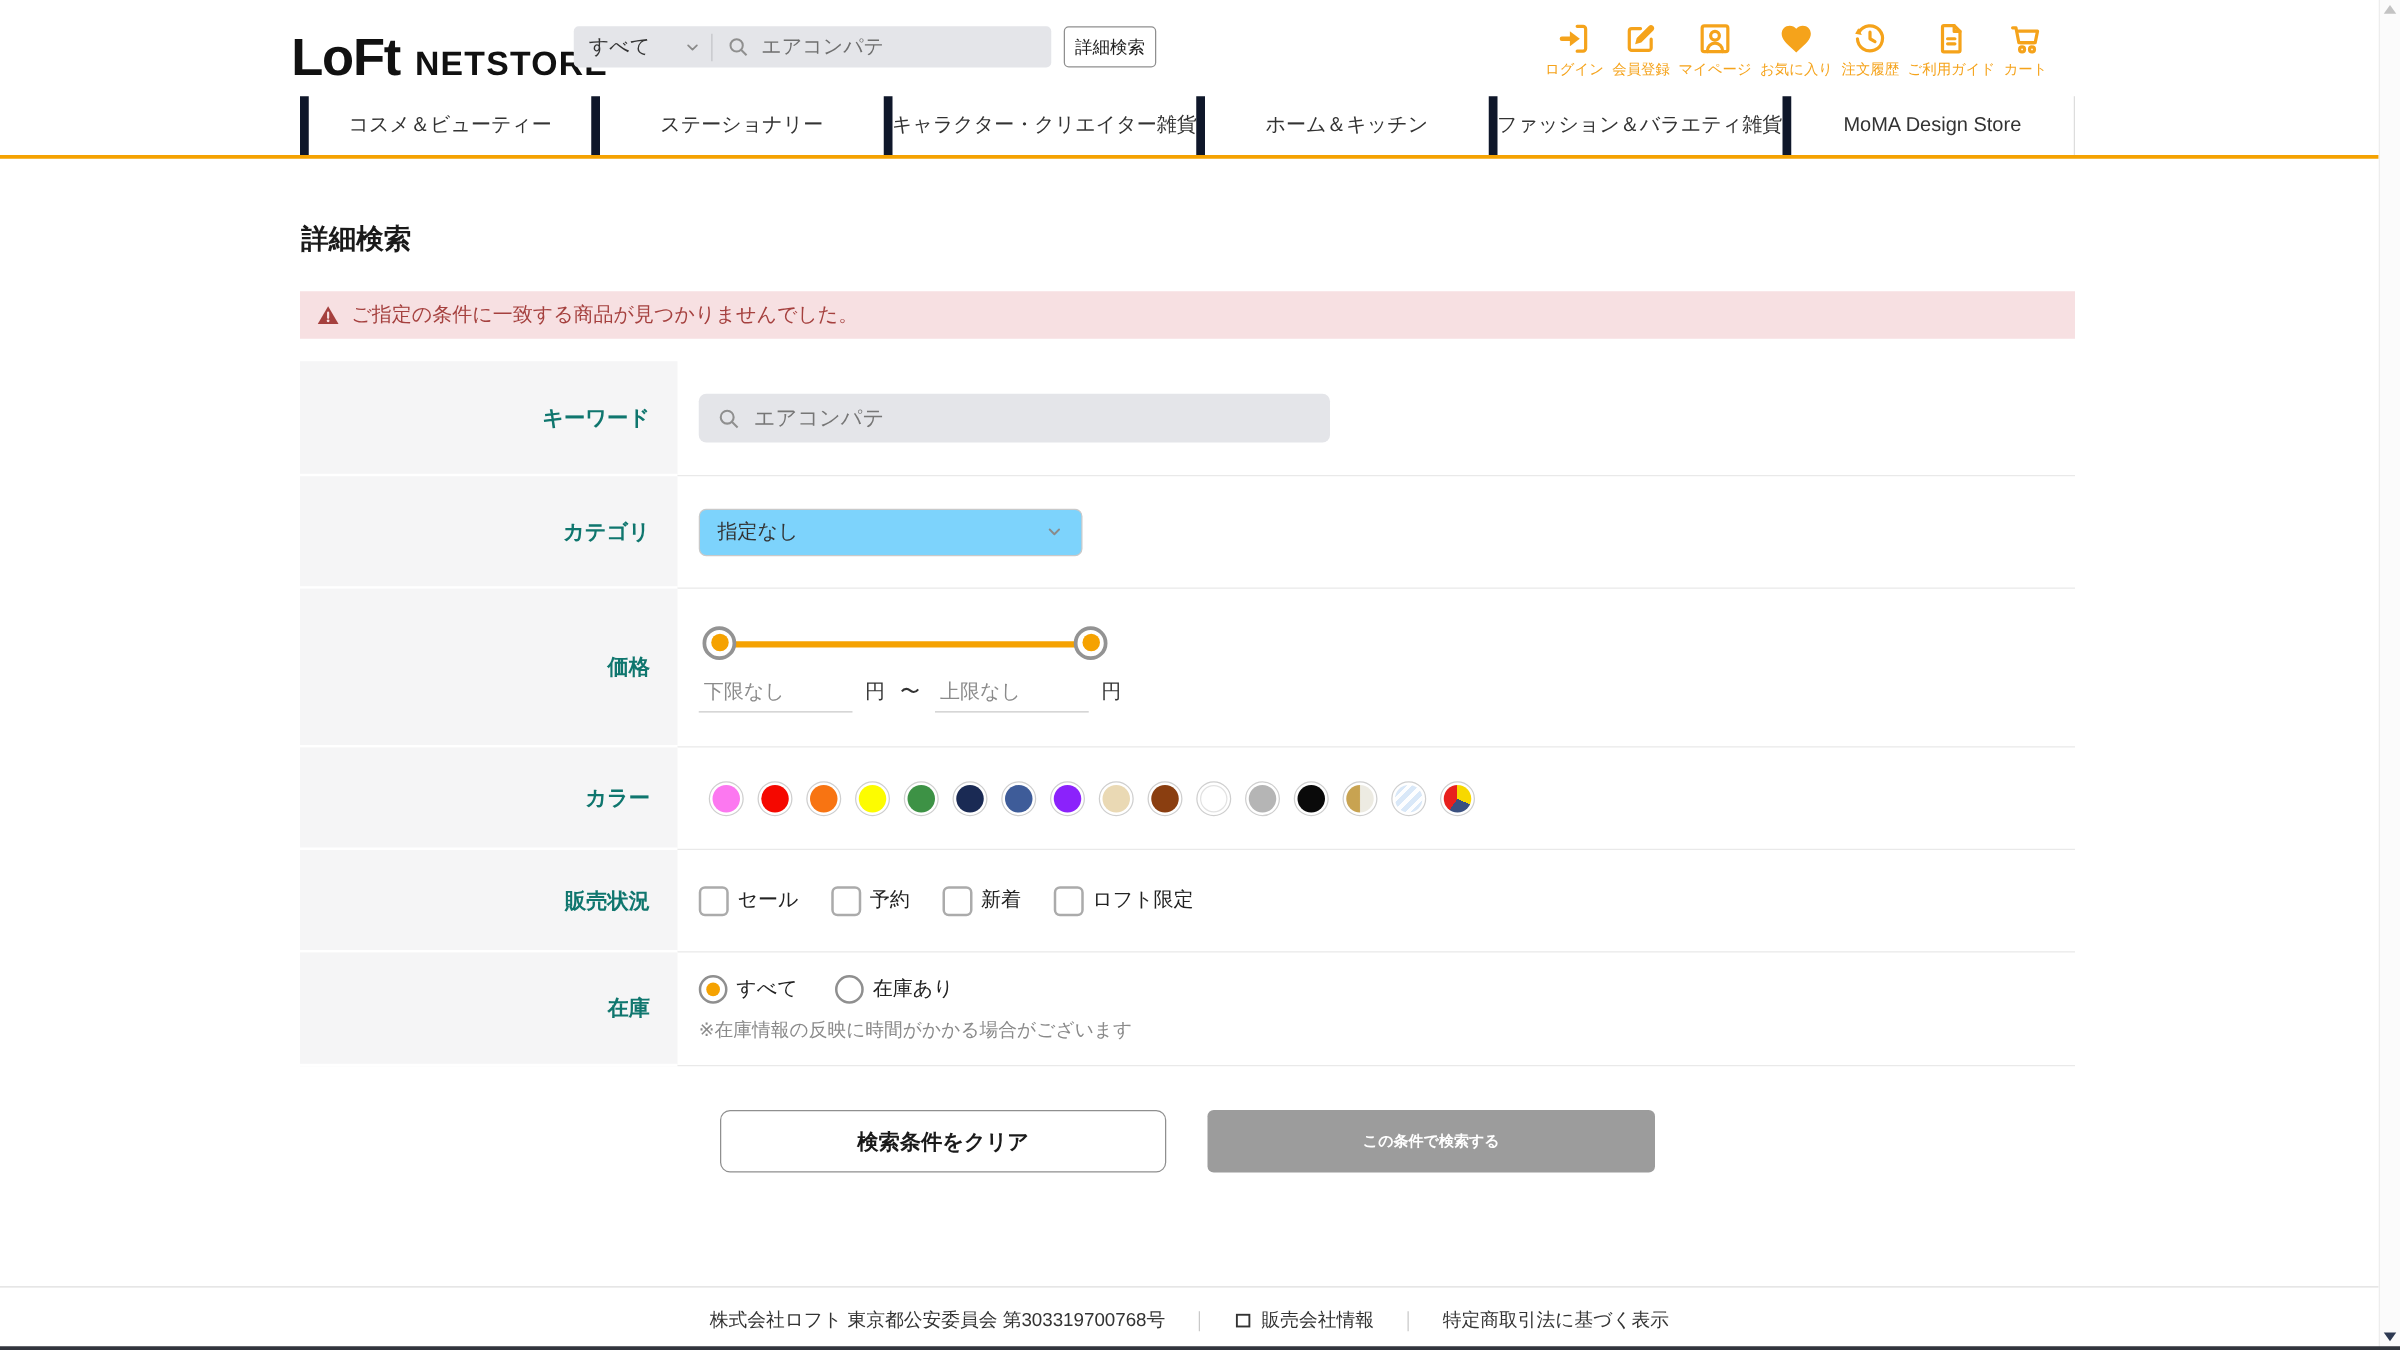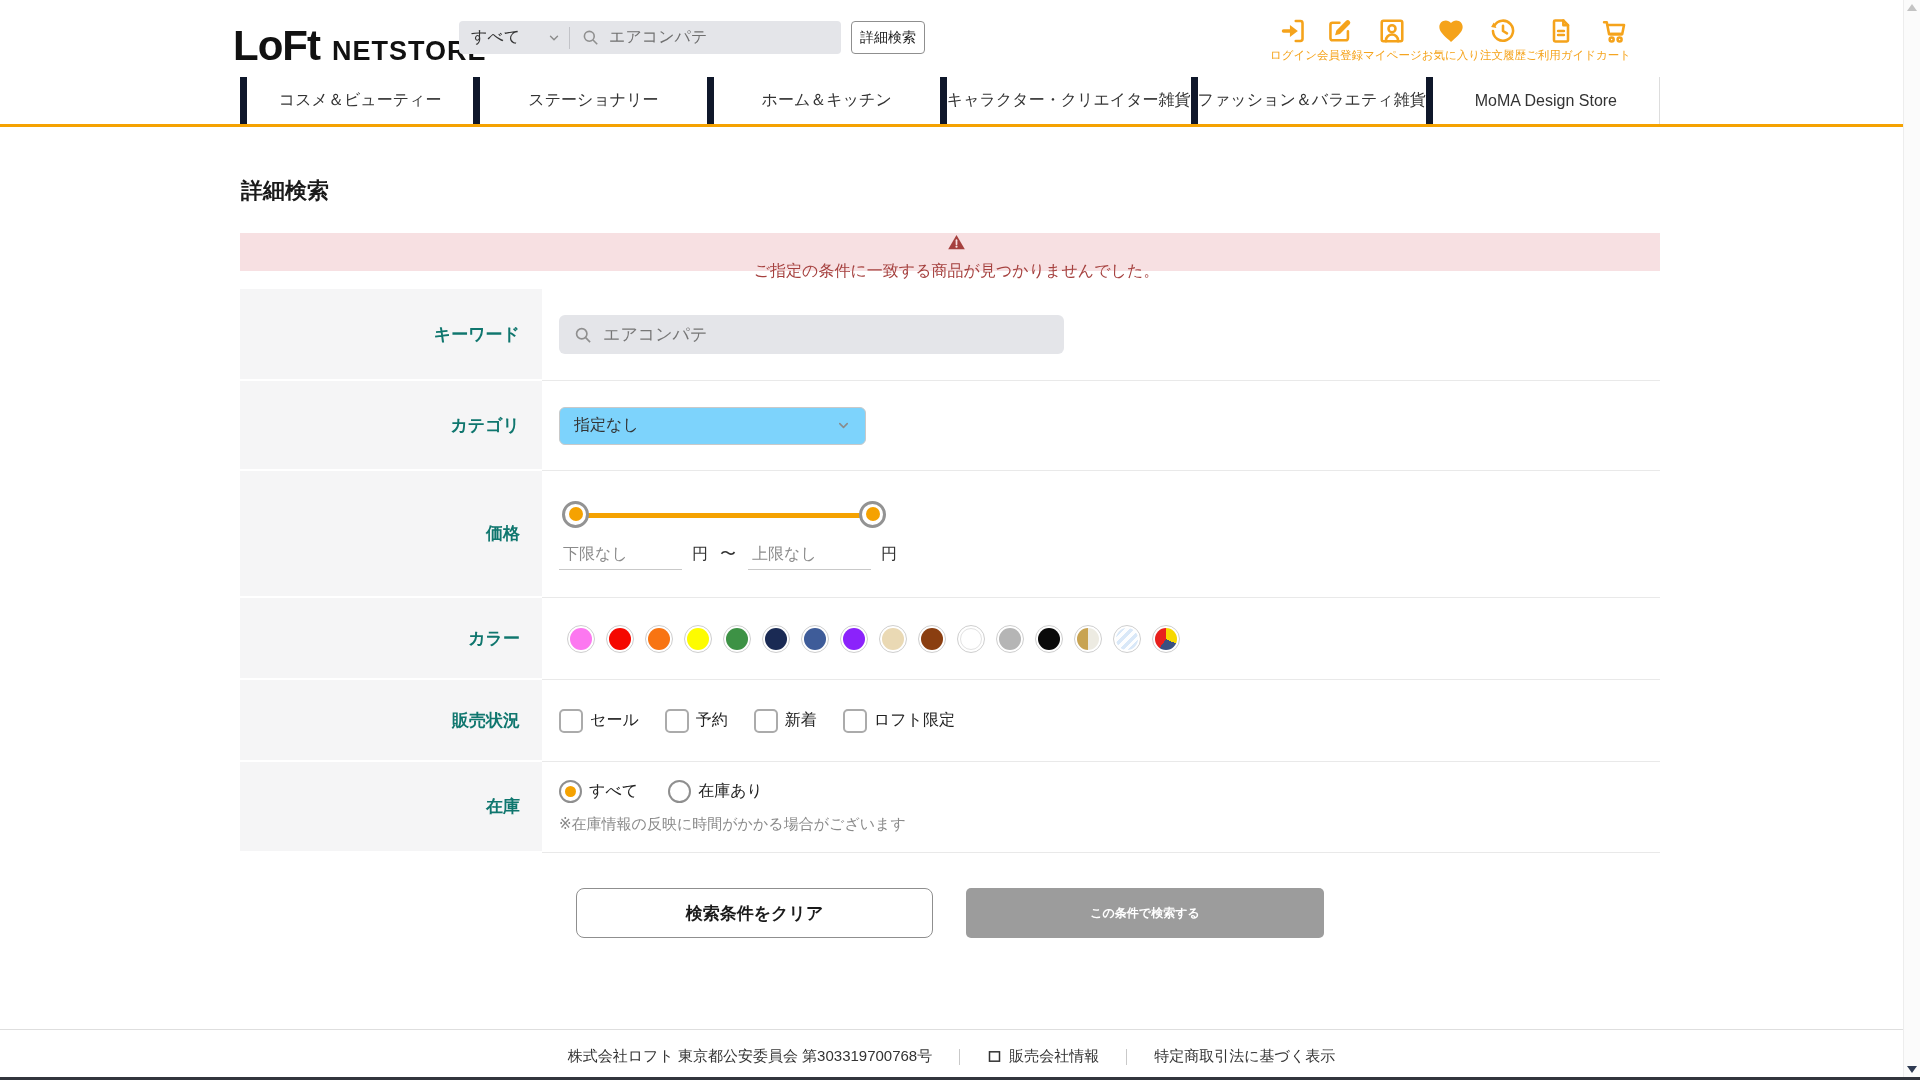--- a/index.html
+++ b/index.html
@@ -13,34 +13,34 @@
   .logo .netstore { font-size:27px; font-weight:800; letter-spacing:1px; }
 
   .searchbar { position:absolute; left:459px; top:21px; width:382px; height:33px; background:#E4E5E9; border-radius:4px; display:flex; align-items:center; }
   .searchbar .sel { width:110px; height:100%; display:flex; align-items:center; padding-left:12px; font-size:16px; color:#333; position:relative; }
   .searchbar .sel svg { position:absolute; right:8px; }
   .searchbar .divider { width:1px; height:22px; background:#C2C3C8; }
   .searchbar .q { flex:1; height:100%; display:flex; align-items:center; gap:9px; padding-left:11px; }
   .searchbar input { border:none; background:transparent; outline:none; font-size:16px; color:#6f6f6f; width:230px; font-family:inherit; }
   .adv-btn { position:absolute; left:851px; top:21px; width:74px; height:33px; background:#fff; border:1px solid #8f8f8f; border-radius:4px; font-size:14px; color:#222; display:flex; align-items:center; justify-content:center; cursor:pointer; }
 
-  .qlinks { position:absolute; left:1270px; top:17px; width:402px; display:flex; justify-content:flex-start; }
+  .qlinks { position:absolute; left:1236px; top:17px; width:402px; display:flex; justify-content:space-between; }
   .qlink { display:flex; flex-direction:column; align-items:center; gap:3px; cursor:pointer; }
   .qlink svg { width:28px; height:28px; }
   .qlink span { font-size:11.5px; color:#F5A31B; white-space:nowrap; }
 
   .nav { position:absolute; left:240px; top:77px; width:1420px; height:47px; display:flex; }
   .nav-item { flex:1; display:flex; align-items:center; justify-content:center; font-size:16px; color:#333; border-left:7px solid #0f172a; cursor:pointer; white-space:nowrap; }
   .nav-item:last-child { border-right:1px solid #ddd; }
   .accent-line { position:absolute; left:0; top:124px; width:1903px; height:3px; background:#F5A201; }
 
   
   .page-title { position:absolute; left:241px; top:176px; font-size:22px; font-weight:700; color:#1a1a1a; }
 
-  .error-banner { position:absolute; left:240px; top:233px; width:1420px; height:38px; background:#F7E0E2; display:flex; align-items:center; padding-left:13px; gap:9px;flex-direction:column; }
+  .error-banner { position:absolute; left:240px; top:233px; width:1420px; height:38px; background:#F7E0E2; display:flex; align-items:center; padding-left:13px; gap:9px; }
   .error-banner svg { width:19px; height:19px; flex:none; }
   .error-banner span { font-size:16px; color:#A5403E; }
 
   .form { position:absolute; left:240px; top:289px; width:1420px; }
   .form-row { display:flex; }
   .cell-label { width:302px; background:#F5F5F6; border-bottom:2px solid #fff; display:flex; align-items:center; justify-content:flex-end; padding-right:22px; font-size:17px; font-weight:700; color:#0f766e; }
   .cell-content { flex:1; border-bottom:1px solid #E9E9E9; padding-left:17px; display:flex; flex-direction:column; justify-content:center; }
   .row-kw { height:92px; } .row-cat { height:90px; } .row-price { height:127px; }
   .row-color { height:82px; } .row-sales { height:82px; } .row-stock { height:91px; }
 
@@ -179,22 +179,22 @@
           <circle cx="10" cy="19.3" r="1.7"></circle>
           <circle cx="16.8" cy="19.3" r="1.7"></circle>
         </svg>
       <span>カート</span>
     </div>
   </div>
 
   <div class="nav">
     <div class="nav-item">コスメ＆ビューティー</div>
     <div class="nav-item">ステーショナリー</div>
+    <div class="nav-item">キャラクター・クリエイター雑貨</div>
     <div class="nav-item">ホーム＆キッチン</div>
-    <div class="nav-item">キャラクター・クリエイター雑貨</div>
     <div class="nav-item">ファッション＆バラエティ雑貨</div>
     <div class="nav-item">MoMA Design Store</div>
   </div>
   <div class="accent-line"></div>
 
   <div class="page-title">詳細検索</div>
 
   <div class="error-banner">
     <svg viewBox="0 0 24 24">
         <path d="M12 2.5 L22.5 20.5 H1.5 Z" fill="#A5403E"></path>

